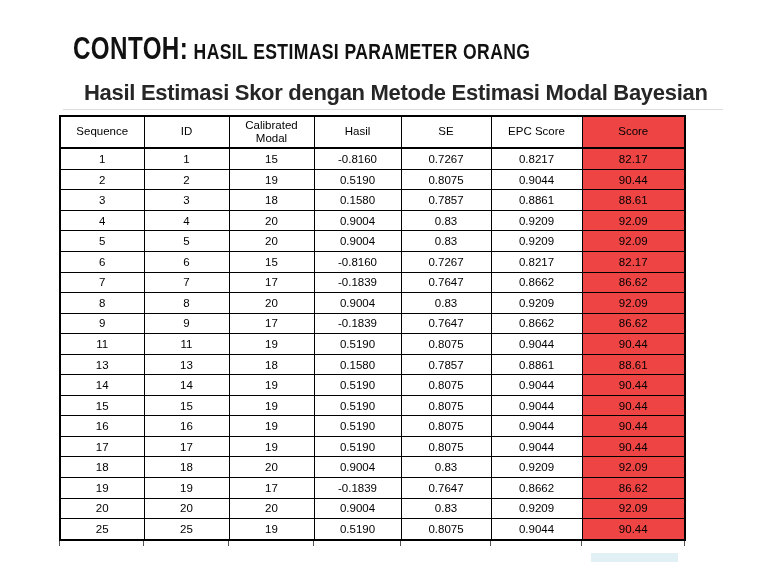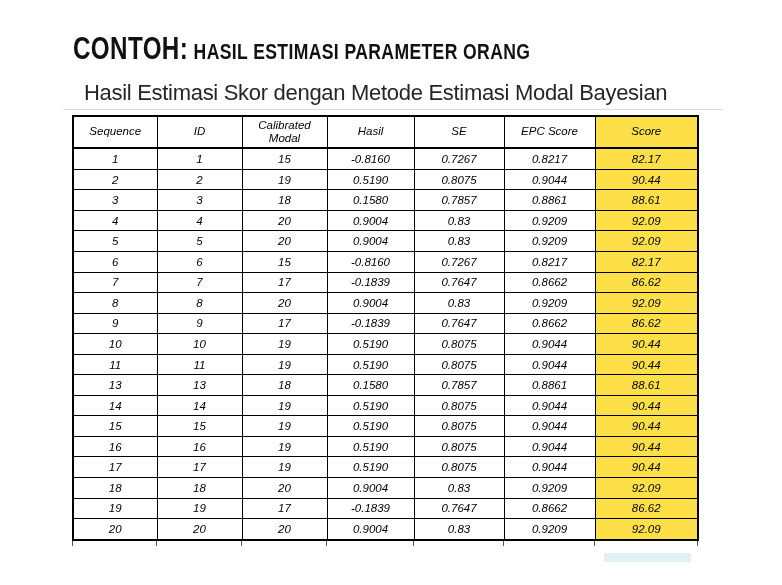--- a/index.html
+++ b/index.html
@@ -28,35 +28,36 @@
   .title-rest { font-size: 22.5px; margin-left: 7px; }
 
   
   .subtitle {
     position: absolute;
     left: 84px; top: 80px;
     font-size: 22px;
     letter-spacing: -0.3px;
     color: #262626;
     white-space: nowrap;
+    font-weight: bold;
   }
 
   
   .top-artifact-line {
     position: absolute;
     left: 63px; top: 109px;
     width: 660px; height: 1px;
     background: #dcdcdc;
   }
 
   
   .screenshot {
     position: absolute;
-    left: 72px; top: 115px;
-    width: 629px; height: 440px; font-style: italic;
+    left: 59px; top: 115px;
+    width: 629px; height: 440px;
   }
   table {
     border-collapse: collapse;
     table-layout: fixed;
     width: 625px;
     height: 426px;
     border: 2px solid #000;
     font-size: 11.5px;
   }
   th, td {
@@ -66,21 +67,21 @@
     padding: 0;
     overflow: hidden;
   }
   thead th {
     font-weight: 400;
     height: 30px;
     line-height: 1.15;
     white-space: pre-line;
     border-bottom-width: 2px;
   }
-  .hl { background: #fde047; }
+  .hl { background: #ef4444; }
 
   
   .stub {
     position: absolute;
     width: 1px; height: 5px;
     top: 426px;
     background: #555;
   }
   
   .ghost {
@@ -200,29 +201,20 @@
         <tr>
           <td>9</td>
           <td>9</td>
           <td>17</td>
           <td>-0.1839</td>
           <td>0.7647</td>
           <td>0.8662</td>
           <td class="hl">86.62</td>
         </tr>
         <tr>
-          <td>10</td>
-          <td>10</td>
-          <td>19</td>
-          <td>0.5190</td>
-          <td>0.8075</td>
-          <td>0.9044</td>
-          <td class="hl">90.44</td>
-        </tr>
-        <tr>
           <td>11</td>
           <td>11</td>
           <td>19</td>
           <td>0.5190</td>
           <td>0.8075</td>
           <td>0.9044</td>
           <td class="hl">90.44</td>
         </tr>
         <tr>
           <td>13</td>
@@ -288,20 +280,29 @@
           <td class="hl">86.62</td>
         </tr>
         <tr>
           <td>20</td>
           <td>20</td>
           <td>20</td>
           <td>0.9004</td>
           <td>0.83</td>
           <td>0.9209</td>
           <td class="hl">92.09</td>
+        </tr>
+        <tr>
+          <td>25</td>
+          <td>25</td>
+          <td>19</td>
+          <td>0.5190</td>
+          <td>0.8075</td>
+          <td>0.9044</td>
+          <td class="hl">90.44</td>
         </tr>
       </tbody>
   </table>
   <div id="stubs">
       <div class="stub" style="left: 0px;"></div>
       <div class="stub" style="left: 84px;"></div>
       <div class="stub" style="left: 169px;"></div>
       <div class="stub" style="left: 254px;"></div>
       <div class="stub" style="left: 341px;"></div>
       <div class="stub" style="left: 431px;"></div>

